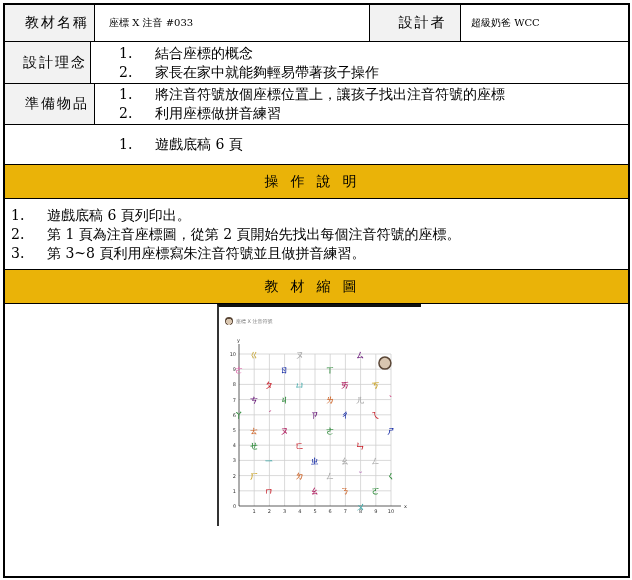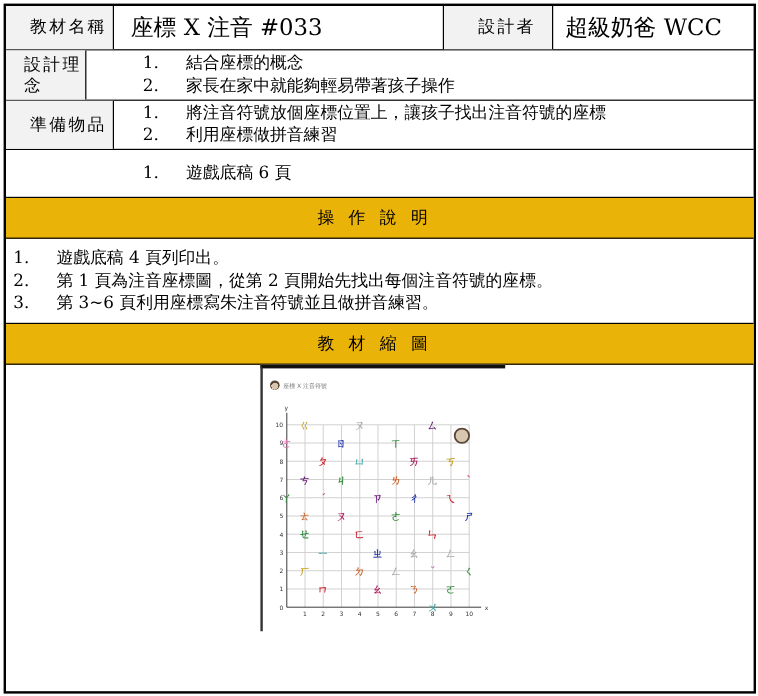--- a/index.html
+++ b/index.html
@@ -2,21 +2,21 @@
 <html><head>
   <meta charset="utf-8">
   <style>
     * { box-sizing: border-box; margin: 0; padding: 0; }
     html, body { width: 632px; height: 580px; background: #ffffff; overflow: hidden; }
     body { font-family: "DejaVu Serif", "Liberation Serif", serif; color: #000; position: relative; }
     .sheet { position: absolute; left: 3px; top: 3px; width: 627px; height: 575px; border: 2px solid #000; }
     .row { position: absolute; left: 0; right: 0; border-bottom: 1px solid #000; }
     .cell { position: absolute; top: 0; bottom: 0; display: flex; align-items: center; padding-left: 15px; }
     .label { background: #f2f2f2; justify-content: center; font-size: 14px; letter-spacing: 2px; border-right: 1px solid #000; }
-    .value { padding-left: 18px; font-size: 19px; }
+    .value { padding-left: 18px; font-size: 10px; }
     .lines { flex-direction: column; align-items: flex-start; justify-content: center; padding-left: 18px; font-size: 14px; line-height: 19px; }
     .item { display: flex; }
     .item .num { width: 36px; }
     .section { background: #eab308; display: flex; align-items: center; justify-content: center; font-size: 14px; letter-spacing: 12px; }
     .steps { flex-direction: column; align-items: flex-start; justify-content: center; padding-left: 6px; font-size: 14px; line-height: 19px; }
     .steps .item .num { width: 36px; }
     .thumb-area { position: absolute; left: 0; right: 0; }
     .thumb { position: absolute; left: 212px; top: 0; width: 204px; height: 222px; background: #fff; border-top: 3px solid #111; border-left: 2px solid #333; }
     .thumb-head { position: absolute; left: 6px; top: 10px; display: flex; align-items: center; font-size: 5px; color: #777; font-family: "DejaVu Sans", sans-serif; }
     .face { width: 8px; height: 8px; border-radius: 50%; background: radial-gradient(circle at 50% 60%, #d9c6b0 45%, #5a4636 46%); margin-right: 3px; }
@@ -28,21 +28,21 @@
 <div class="sheet">
 
   <div class="row" style="top:0;height:37px;">
     <div class="cell label" style="left:0;width:90px;">教材名稱</div>
     <div class="cell value" style="left:90px;width:275px;border-right:1px solid #000;padding-left:14px;">座標 X 注音 #033</div>
     <div class="cell label" style="left:365px;width:91px;">設計者</div>
     <div class="cell value" style="left:456px;right:0;padding-left:10px;">超級奶爸 WCC</div>
   </div>
 
   <div class="row" style="top:37px;height:42px;">
-    <div class="cell label" style="left:0;width:67px;">設計理念</div>
+    <div class="cell label" style="left:0;width:86px;">設計理念</div>
     <div class="cell lines" style="left:90px;right:0;padding-left:24px;">
       <div class="item">
           <span class="num">1.</span>
           <span>結合座標的概念</span>
         </div>
       <div class="item">
           <span class="num">2.</span>
           <span>家長在家中就能夠輕易帶著孩子操作</span>
         </div>
     </div>
@@ -70,29 +70,29 @@
         </div>
     </div>
   </div>
 
   <div class="row section" style="top:160px;height:34px;">操作說明</div>
 
   <div class="row" style="top:194px;height:71px;">
     <div class="cell steps" style="left:0;right:0;">
       <div class="item">
           <span class="num">1.</span>
-          <span>遊戲底稿 4 頁列印出。</span>
+          <span>遊戲底稿 6 頁列印出。</span>
         </div>
       <div class="item">
           <span class="num">2.</span>
           <span>第 1 頁為注音座標圖，從第 2 頁開始先找出每個注音符號的座標。</span>
         </div>
       <div class="item">
           <span class="num">3.</span>
-          <span>第 3~6 頁利用座標寫朱注音符號並且做拼音練習。</span>
+          <span>第 3~8 頁利用座標寫朱注音符號並且做拼音練習。</span>
         </div>
     </div>
   </div>
 
   <div class="row section" style="top:265px;height:34px;">教材縮圖</div>
 
   <div class="thumb-area" style="top:299px;bottom:0;">
     <div class="thumb">
       <div class="thumb-head">
         <span class="face"></span>

